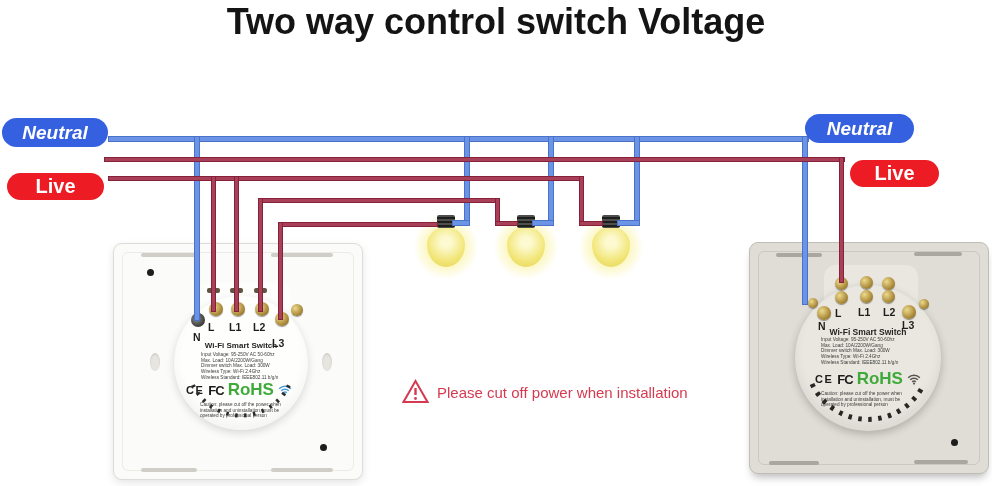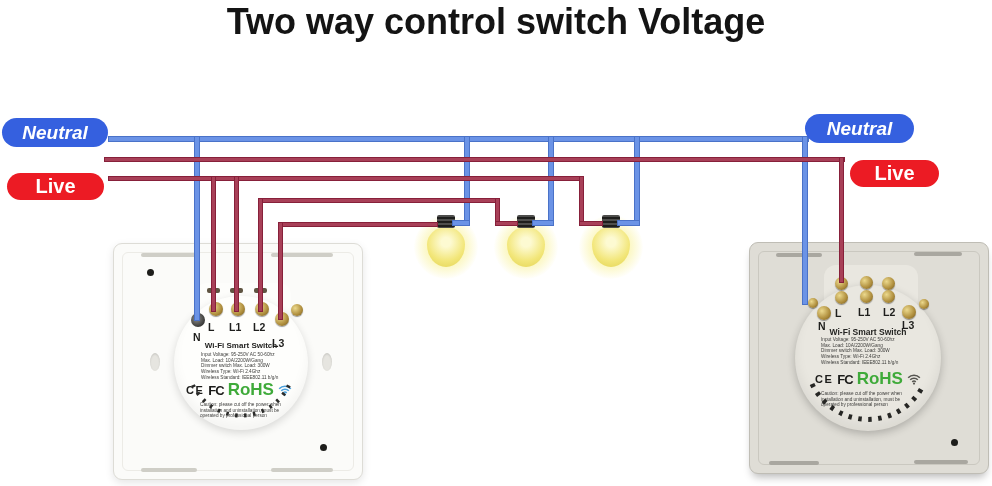--- a/index.html
+++ b/index.html
@@ -264,14 +264,22 @@
     <div class="wire red" style="left:579px;top:176px;width:5px;height:50px;"></div>
     <div class="wire red" style="left:579px;top:221px;width:24px;height:5px;"></div>
     <div class="wire red" style="left:258px;top:198px;width:242px;height:5px;"></div>
     <div class="wire red" style="left:258px;top:198px;width:5px;height:114px;"></div>
     <div class="wire red" style="left:495px;top:198px;width:5px;height:28px;"></div>
     <div class="wire red" style="left:495px;top:221px;width:23px;height:5px;"></div>
     <div class="wire red" style="left:278px;top:222px;width:160px;height:5px;"></div>
     <div class="wire red" style="left:278px;top:222px;width:5px;height:98px;"></div>
   </div>
 
+  <div class="warning">
+    <svg width="27" height="25" viewBox="0 0 27 25" fill="none">
+      <path d="M13.5 2 L25.5 23 L1.5 23 Z" stroke-width="2" fill="none"></path>
+      <line x1="13.5" y1="9" x2="13.5" y2="16" stroke-width="2.4"></line>
+      <circle cx="13.5" cy="19.5" r="1.4" fill="currentColor" stroke="none" style="fill:var(--warning-red,#d63a50);"></circle>
+    </svg>
+    <div class="warning-text">Please cut off power when installation</div>
+  </div>
 
 </div>
 
 </body></html>

